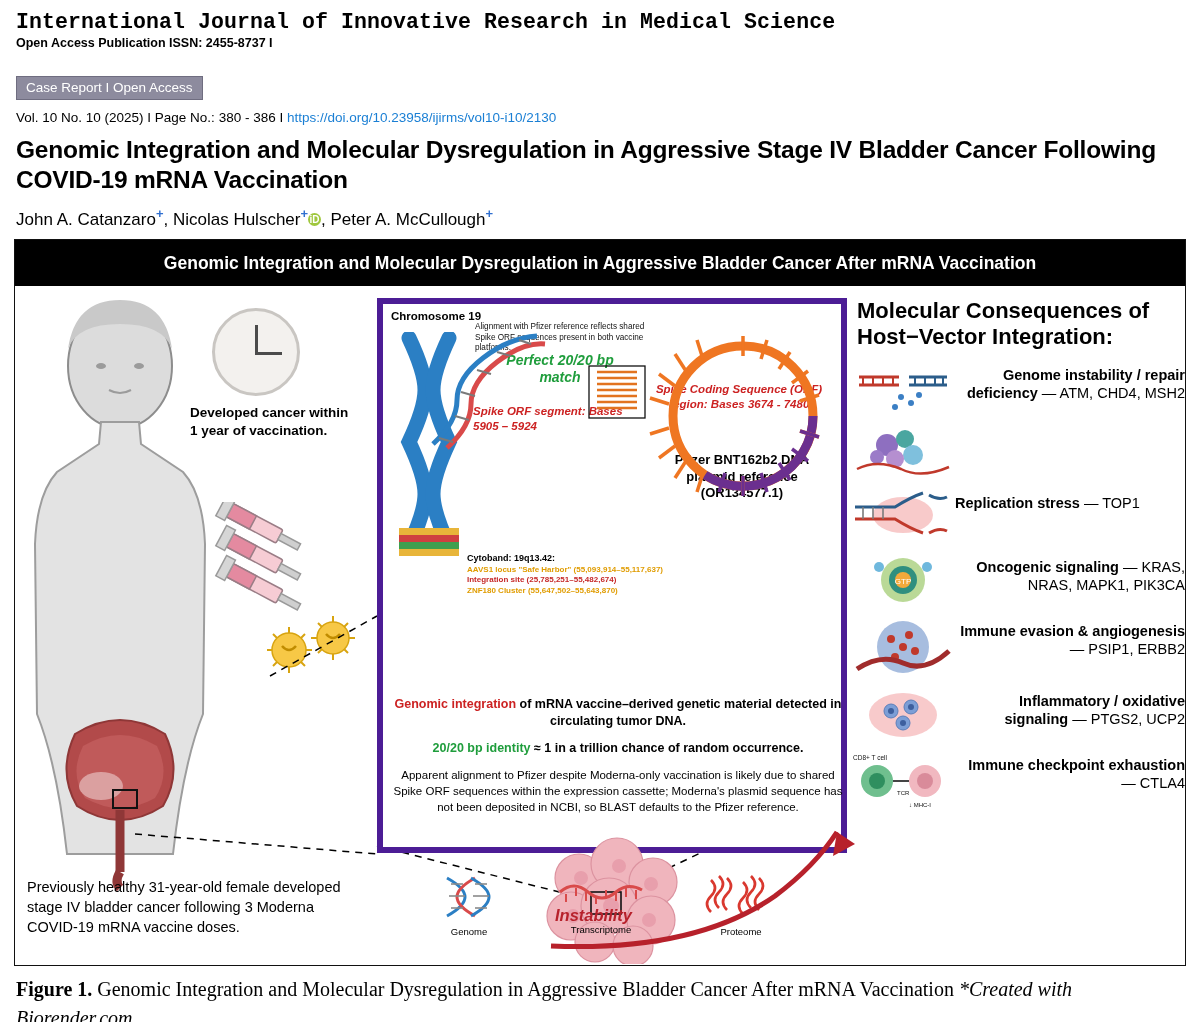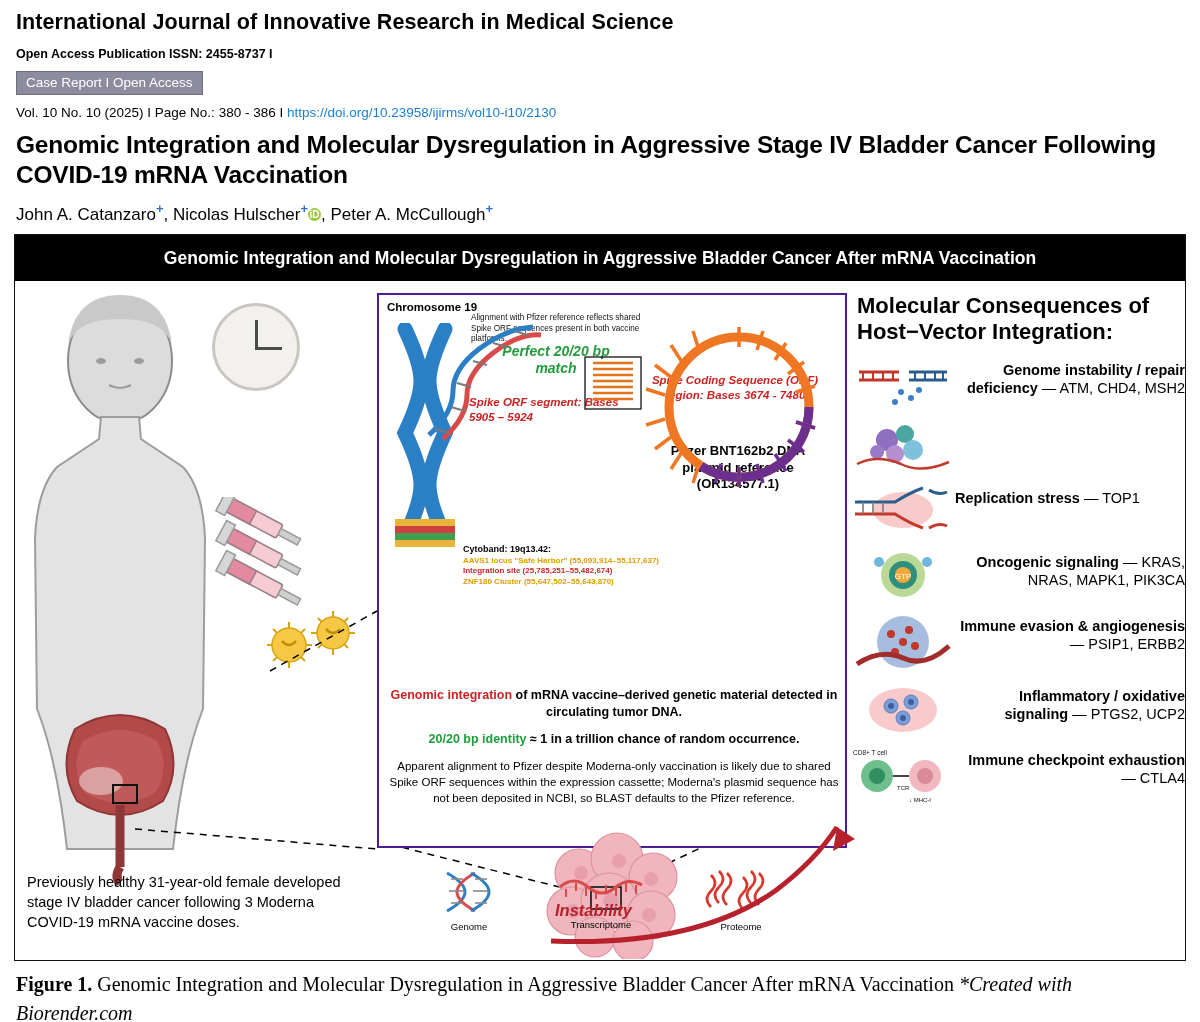--- a/index.html
+++ b/index.html
@@ -8,35 +8,35 @@
     width: 1200px; height: 1022px;
     background: #ffffff;
     font-family: "Liberation Serif", serif;
     color: #000;
     overflow: hidden;
   }
   .page { position: relative; width: 1200px; height: 1022px; padding: 6px 14px 0 14px; }
 
   
   .journal-title {
-    font-family: Liberation Sans, sans-serif;
+    font-family: Liberation Mono, monospace;
     font-weight: bold; font-size: 21.5px; letter-spacing: .1px;
-    margin: 4px 0 12px 2px;
+    margin: 4px 0 2px 2px;
   }
   .journal-sub {
     font-family: "Liberation Sans", sans-serif;
     font-weight: bold; font-size: 12.5px; margin: 0 0 8px 2px;
   }
   .badge {
     display: inline-block;
     background: #8d8b9e; color: #fff;
     font-family: "Liberation Sans", sans-serif;
     font-size: 13.5px; padding: 3px 9px 4px 9px;
     border: 1px solid #6f6d80;
-    margin: 2px 0 8px 2px;
+    margin: 18px 0 8px 2px;
   }
   .volline {
     font-family: "Liberation Sans", sans-serif;
     font-size: 13.5px; margin: 2px 0 10px 2px;
   }
   .volline a { color: #1a7fd4; text-decoration: none; }
   .paper-title {
     font-family: "Liberation Sans", sans-serif;
     font-weight: bold; font-size: 24.5px; line-height: 1.24;
     margin: 0 0 10px 2px; letter-spacing: -.2px;
@@ -77,21 +77,21 @@
     font-family: "Liberation Sans", sans-serif; font-size: 13.5px; font-weight: bold; line-height: 1.3;
   }
   .left-caption {
     position: absolute; left: 12px; top: 592px; width: 338px;
     font-family: "Liberation Sans", sans-serif; font-size: 14.5px; line-height: 1.35;
   }
 
   
   .center-panel {
     position: absolute; left: 362px; top: 12px; width: 470px; height: 555px;
-    border: 2px solid #4c1d95; background: #fff;
+    border: 6px solid #4c1d95; background: #fff;
   }
   .chr-label {
     position: absolute; left: 8px; top: 6px;
     font-family: "Liberation Sans", sans-serif; font-weight: bold; font-size: 11.5px;
   }
   .align-note {
     position: absolute; left: 92px; top: 18px; width: 180px;
     font-family: "Liberation Sans", sans-serif; font-size: 8.2px; line-height: 1.25; color: #111;
   }
   .perfect-match {
@@ -221,20 +221,21 @@
 
           <path d="M52 440 Q97 412 142 440 Q160 478 140 512 Q97 540 54 512 Q34 478 52 440Z" fill="#b24a4a" stroke="#8f3737" stroke-width="2"></path>
           <path d="M60 452 Q97 430 134 452 Q148 480 132 504 Q97 524 62 504 Q46 480 60 452Z" fill="#c05a5a"></path>
           <ellipse cx="78" cy="492" rx="22" ry="14" fill="#dba0a0"></ellipse>
           <rect x="90" y="496" width="24" height="18" fill="none" stroke="#111" stroke-width="2"></rect>
           <path d="M97 516 L97 578" stroke="#8f3737" stroke-width="9" fill="none"></path>
           <path d="M97 578 q-6 10 0 16" stroke="#8f3737" stroke-width="9" fill="none"></path>
         </svg>
 
         <div class="clock"></div>
+        <div class="clock-caption">Developed cancer within 1 year of vaccination.</div>
 
         <svg style="position:absolute;left:196px;top:216px;width:152px;height:130px" viewBox="0 0 152 130">
           <g stroke="#8a8a8a" stroke-width="1.5" fill="#f3c7cf">
             <g transform="rotate(28 40 20)">
               <rect x="16" y="12" width="56" height="15" rx="2" fill="#f6ccd4" stroke="#9a7d86"></rect>
               <rect x="16" y="12" width="26" height="15" fill="#e48aa0" stroke="#9a7d86"></rect>
               <rect x="72" y="16" width="22" height="7" fill="#cfcfcf" stroke="#9a9a9a"></rect>
               <rect x="6" y="8" width="10" height="23" fill="#d6d6d6" stroke="#9a9a9a"></rect>
             </g>
             <g transform="rotate(28 40 50)">

